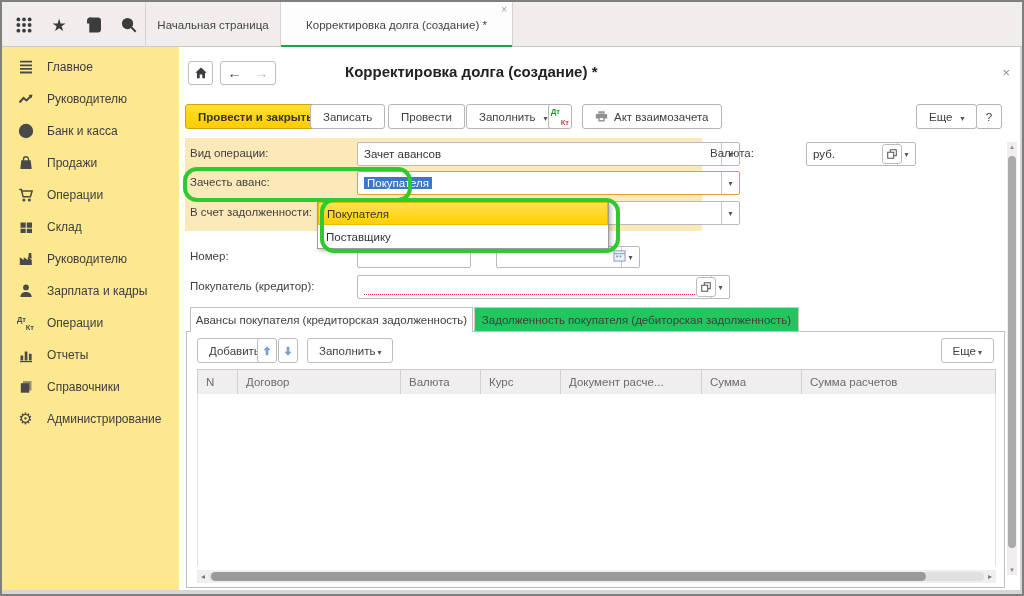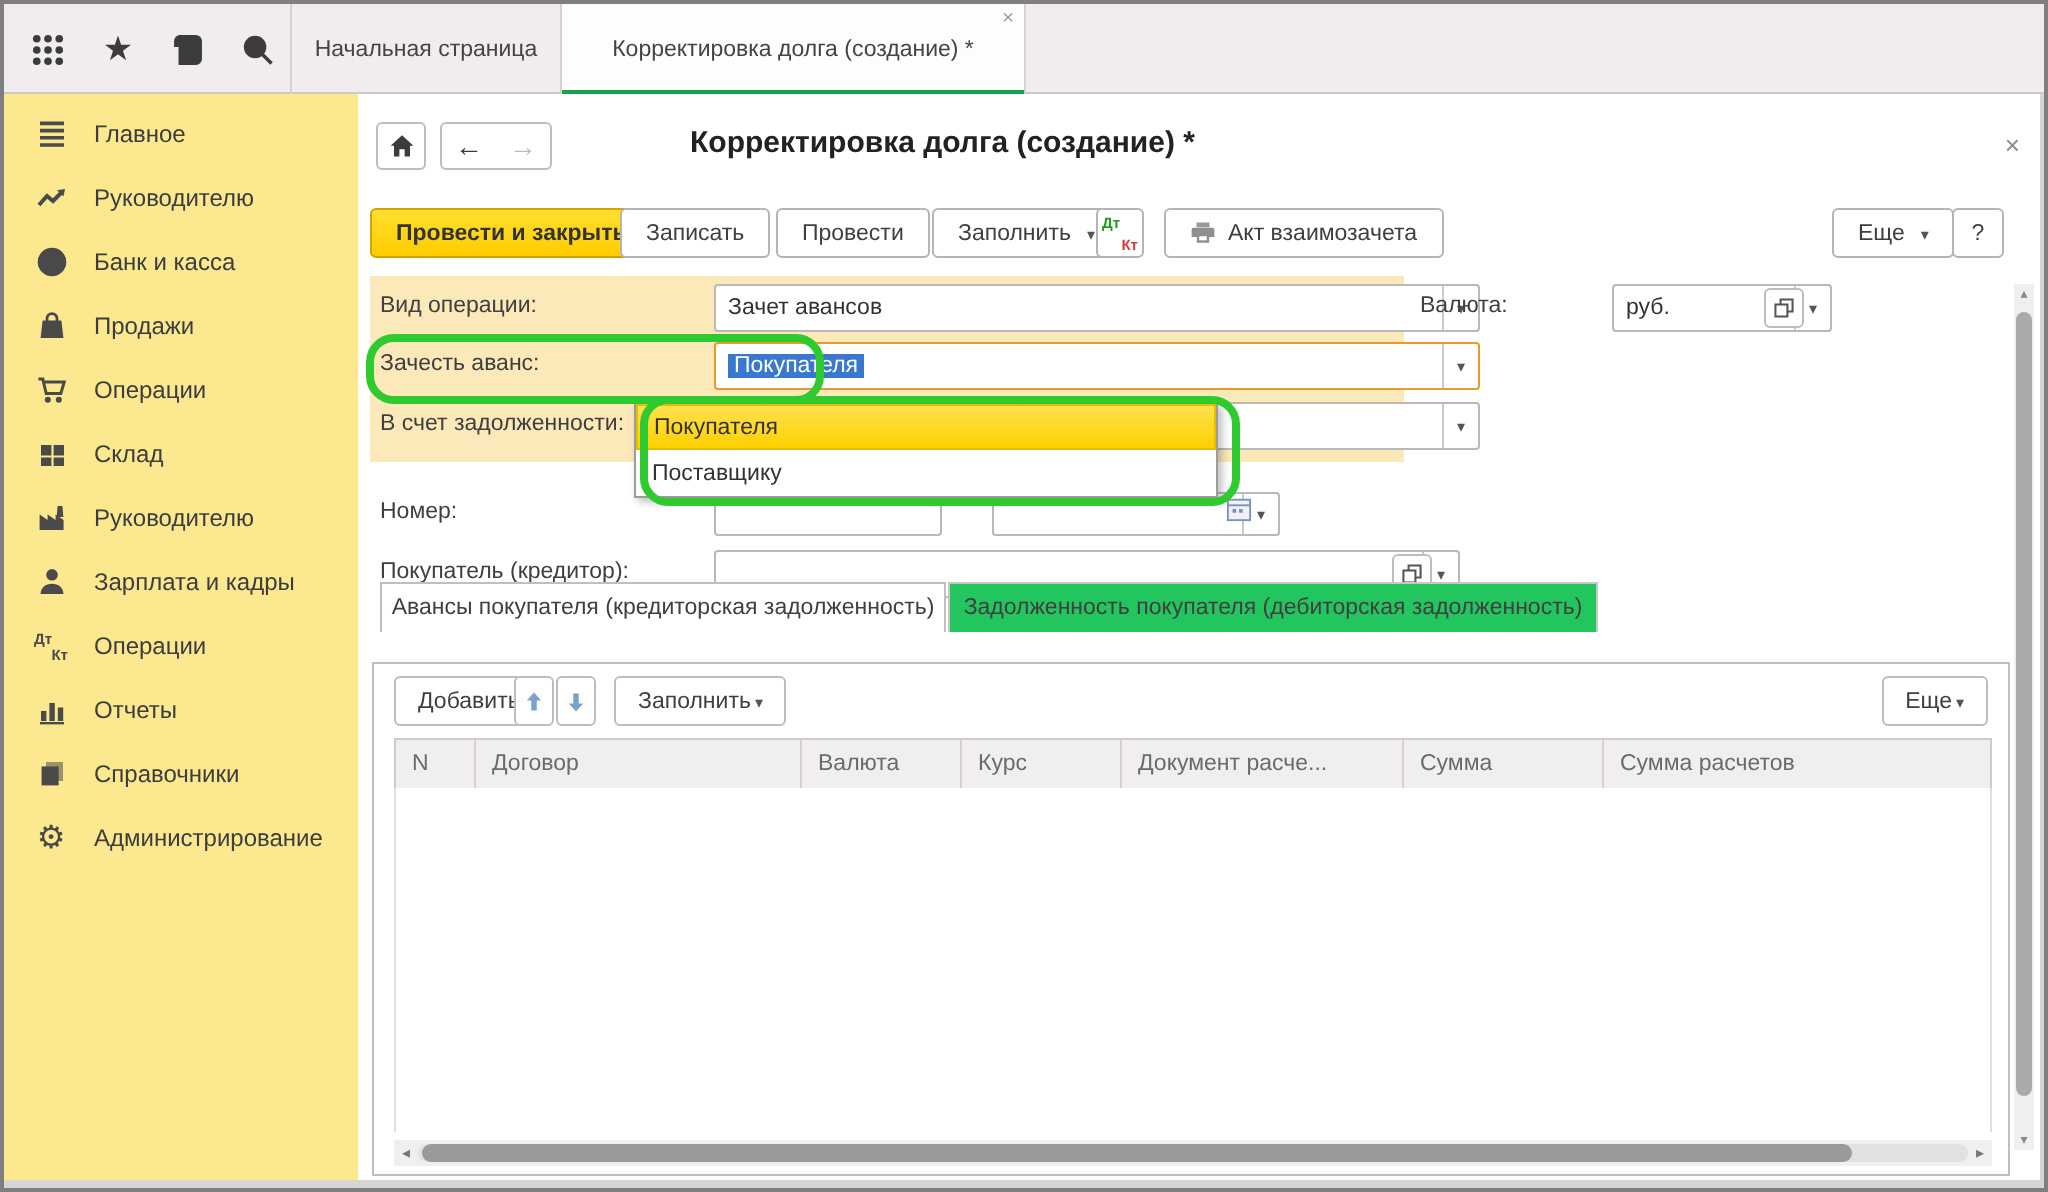--- a/index.html
+++ b/index.html
@@ -61,21 +61,21 @@
   .sel { background:#3a77cf; color:#fff; padding:1px 3px; }
   .sqbtn { position:absolute; width:20px; height:20px; background:#fff; border:1px solid #bdbdbd; border-radius:3px; display:flex; align-items:center; justify-content:center; cursor:pointer; }
   .red-req { position:absolute; left:6px; right:24px; bottom:3px; border-bottom:1px dotted #e03030; }
 
   .popup { position:absolute; left:138px; top:154px; width:292px; height:48px; background:#fff; border:1px solid #9c9c9c; box-shadow:2px 2px 4px rgba(0,0,0,.25); z-index:20; }
   .popup .opt { height:23px; display:flex; align-items:center; padding:0 8px; font-size:11.5px; color:#333; cursor:pointer; }
   .popup .opt.selected { background:linear-gradient(#ffe14f,#fdd000); border:1px solid #e6bd00; }
   .annot { position:absolute; border:4px solid #2fca2f; border-radius:14px; z-index:30; pointer-events:none; }
 
   
-  .sec-tab { position:absolute; top:244px; height:25px; display:flex; align-items:center; justify-content:center; font-size:11.5px; color:#3f3f3f; cursor:pointer; }
+  .sec-tab { position:absolute; top:260px; height:25px; display:flex; align-items:center; justify-content:center; font-size:11.5px; color:#3f3f3f; cursor:pointer; }
   .sec-tab.active { background:#fff; border:1px solid #bfbfbf; border-bottom:none; z-index:5; }
   .sec-tab.inactive { background:#22c55e; border:1px solid #c9c6c5; border-bottom:none; }
   .panel { position:absolute; left:7px; top:284px; width:819px; height:257px; border:1px solid #bfbfbf; background:#fff; }
   .p-btn { position:absolute; height:25px; background:#fff; border:1px solid #bdbdbd; border-radius:3px; display:inline-flex; align-items:center; justify-content:center; padding:0 11px; font-size:11.5px; color:#3f3f3f; cursor:pointer; }
   .mv { width:20px; padding:0; }
   .mv svg { width:12px; height:12px; fill:#7aa3cc; }
   .thead { position:absolute; left:10px; top:37px; width:799px; height:26px; display:flex; background:#f0eeee; border:1px solid #cfcccb; }
   .th { border-right:1px solid #d4d1d0; display:flex; align-items:center; padding-left:8px; font-size:11.5px; color:#6b6b6b; white-space:nowrap; overflow:hidden; }
   .tbody { position:absolute; left:10px; top:62px; width:799px; height:172px; border-left:1px solid #e2e0df; border-right:1px solid #e2e0df; background:#fff; }
 

